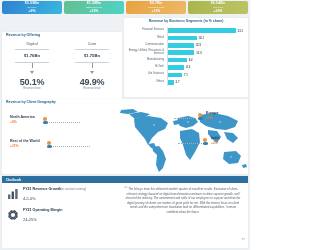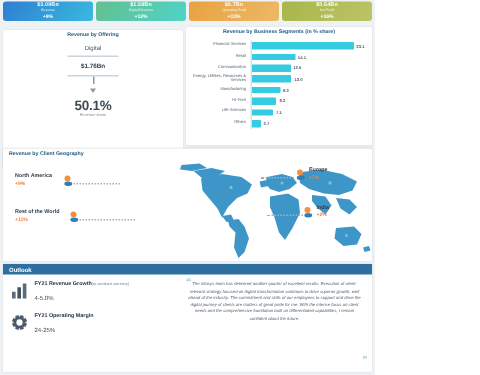--- a/index.html
+++ b/index.html
@@ -23,21 +23,21 @@
   .k1{background:linear-gradient(125deg,#63c08f 0%,#4fd3c8 100%);}
   .k2{background:linear-gradient(125deg,#e8a23f 0%,#edb968 100%);}
   .k3{background:linear-gradient(125deg,#a9b64a 0%,#bcc466 100%);}
 
   
   .card{position:absolute;background:#fff;border-radius:1px;box-shadow:0 0 1px rgba(0,0,0,.16);}
   .ctitle{font-size:3.5px;font-weight:bold;color:#1f5e86;padding:2px 4px 0 4px;line-height:1.1;}
   .ctitle.center{text-align:center;}
 
   
-  #offering{left:2px;top:20px;width:120px;height:92px;text-align:center;}
+  #offering{left:2px;top:32px;width:120px;height:92px;}
   .off-cols{display:flex;height:62px;padding-top:4px;box-sizing:border-box;}
   .off-col{flex:1;display:flex;flex-direction:column;align-items:center;}
   .off-name{font-size:4px;color:#46586a;line-height:1;}
   .off-rule{width:34px;height:1px;background:#c9d3db;margin:3.5px 0 3.5px 0;}
   .off-amt{font-size:4.2px;font-weight:bold;color:#2b3c4c;line-height:1;}
   .off-rule2{width:34px;height:1px;background:#c9d3db;margin:3.5px 0 0 0;}
   .off-arrow{width:0;height:0;border-left:2px solid transparent;border-right:2px solid transparent;
              border-top:3px solid #8d9aa5;margin:4px 0 1px 0;}
   .off-stem{width:1px;height:5px;background:#8d9aa5;margin-bottom:-1px;}
   .off-pct{font-size:9px;font-weight:bold;color:#3c4a56;line-height:1;margin-top:3px;letter-spacing:-.2px;}
@@ -113,20 +113,30 @@
     <div class="ctitle">Revenue by Offering</div>
     <div class="off-cols">
       <div class="off-col">
         <div class="off-name">Digital</div>
         <div class="off-rule"></div>
         <div class="off-amt">$1.76Bn</div>
         <div class="off-rule2"></div>
         <div class="off-stem"></div>
         <div class="off-arrow"></div>
         <div class="off-pct">50.1%</div>
+        <div class="off-sub">Revenue share</div>
+      </div>
+      <div class="off-col">
+        <div class="off-name">Core</div>
+        <div class="off-rule"></div>
+        <div class="off-amt">$1.75Bn</div>
+        <div class="off-rule2"></div>
+        <div class="off-stem"></div>
+        <div class="off-arrow"></div>
+        <div class="off-pct">49.9%</div>
         <div class="off-sub">Revenue share</div>
       </div>
     </div>
   </div>
 
   <div class="card" id="segments">
     <div class="ctitle center">Revenue by Business Segments (in % share)</div>
     <div class="bars">
       <div class="brow">
         <div class="blab">Financial Services</div>

